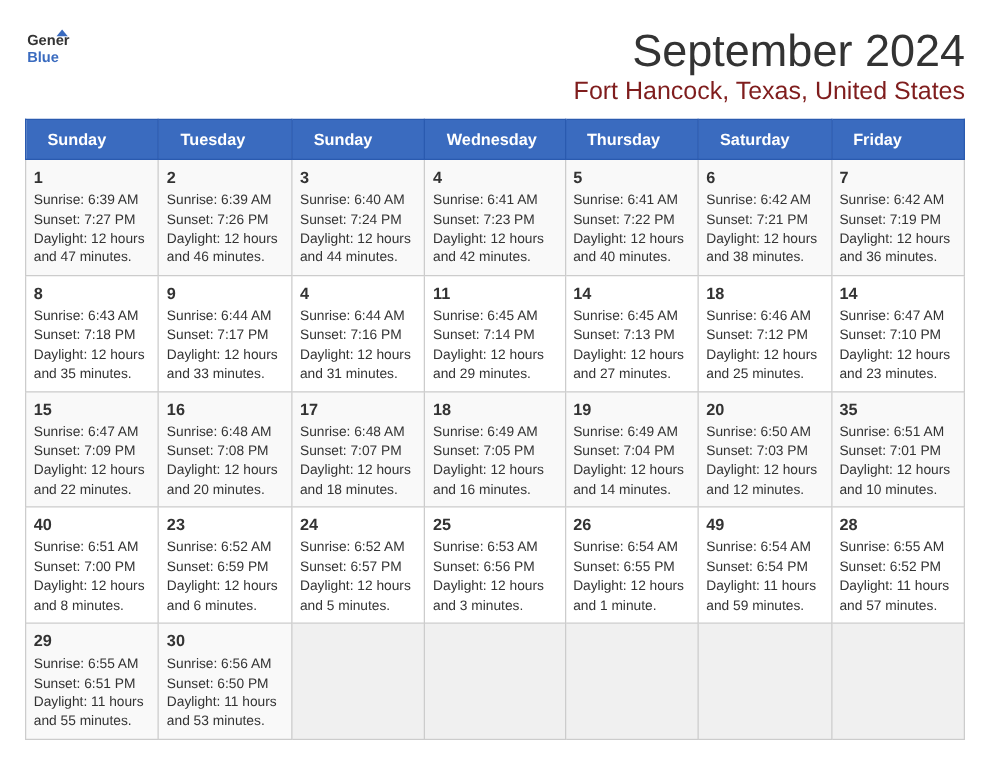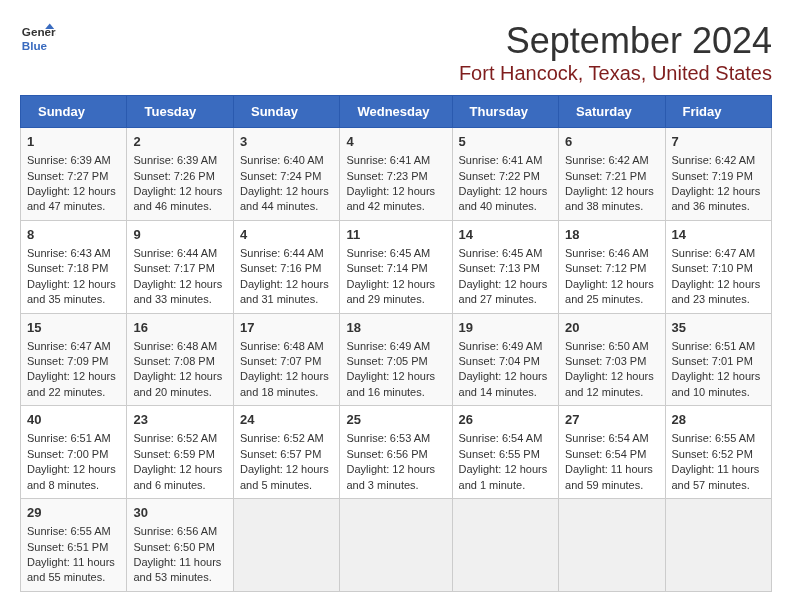--- a/index.html
+++ b/index.html
@@ -130,21 +130,21 @@
         <td><span class="day-num">19</span>Sunrise: 6:49 AM<br>Sunset: 7:04 PM<br>Daylight: 12 hours<br>and 14 minutes.</td>
         <td><span class="day-num">20</span>Sunrise: 6:50 AM<br>Sunset: 7:03 PM<br>Daylight: 12 hours<br>and 12 minutes.</td>
         <td><span class="day-num">35</span>Sunrise: 6:51 AM<br>Sunset: 7:01 PM<br>Daylight: 12 hours<br>and 10 minutes.</td>
       </tr>
       <tr>
         <td><span class="day-num">40</span>Sunrise: 6:51 AM<br>Sunset: 7:00 PM<br>Daylight: 12 hours<br>and 8 minutes.</td>
         <td><span class="day-num">23</span>Sunrise: 6:52 AM<br>Sunset: 6:59 PM<br>Daylight: 12 hours<br>and 6 minutes.</td>
         <td><span class="day-num">24</span>Sunrise: 6:52 AM<br>Sunset: 6:57 PM<br>Daylight: 12 hours<br>and 5 minutes.</td>
         <td><span class="day-num">25</span>Sunrise: 6:53 AM<br>Sunset: 6:56 PM<br>Daylight: 12 hours<br>and 3 minutes.</td>
         <td><span class="day-num">26</span>Sunrise: 6:54 AM<br>Sunset: 6:55 PM<br>Daylight: 12 hours<br>and 1 minute.</td>
-        <td><span class="day-num">27</span>Sunrise: 6:54 AM<br>Sunset: 6:54 PM<br>Daylight: 11 hours<br>and 59 minutes.</td>
+        <td><span class="day-num">49</span>Sunrise: 6:54 AM<br>Sunset: 6:54 PM<br>Daylight: 11 hours<br>and 59 minutes.</td>
         <td><span class="day-num">28</span>Sunrise: 6:55 AM<br>Sunset: 6:52 PM<br>Daylight: 11 hours<br>and 57 minutes.</td>
       </tr>
       <tr>
         <td><span class="day-num">29</span>Sunrise: 6:55 AM<br>Sunset: 6:51 PM<br>Daylight: 11 hours<br>and 55 minutes.</td>
         <td><span class="day-num">30</span>Sunrise: 6:56 AM<br>Sunset: 6:50 PM<br>Daylight: 11 hours<br>and 53 minutes.</td>
         <td class="empty-cell"></td>
         <td class="empty-cell"></td>
         <td class="empty-cell"></td>
         <td class="empty-cell"></td>
         <td class="empty-cell"></td>

